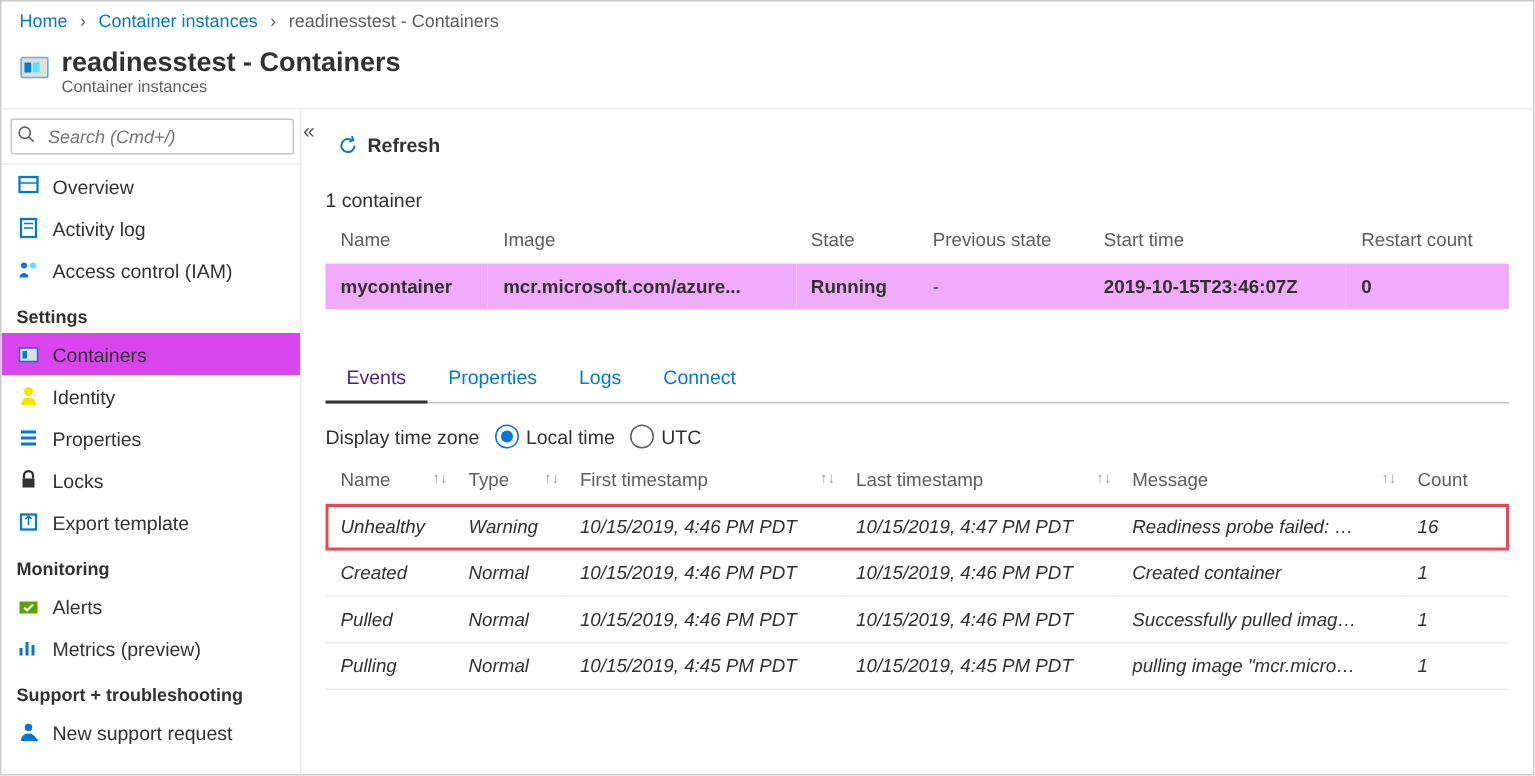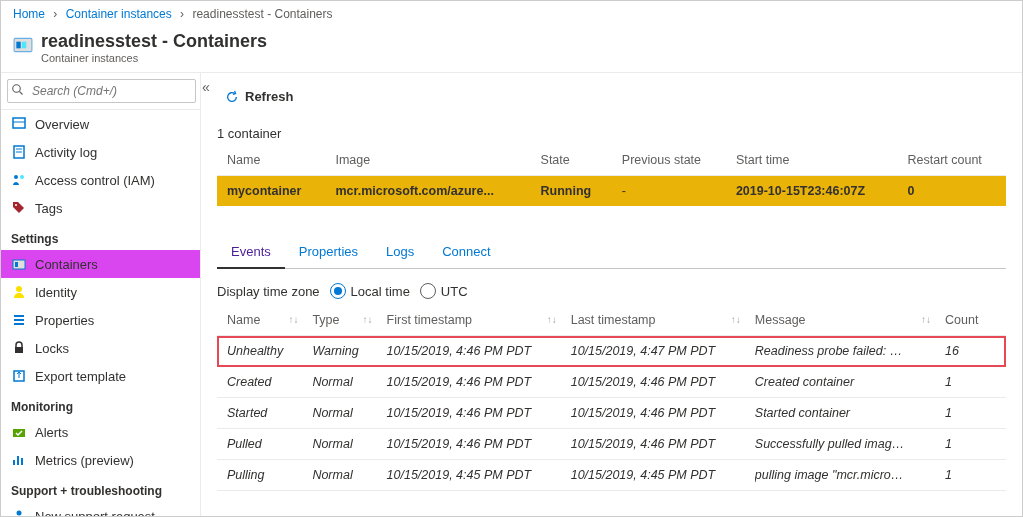--- a/index.html
+++ b/index.html
@@ -25,21 +25,21 @@
 .nav-item .icon { width: 16px; height: 16px; margin-right: 8px; flex-shrink: 0; }
 .nav-heading { font-weight: 600; padding: 10px 10px 4px 10px; font-size: 12px; }
 .content { flex: 1; padding: 12px 16px; overflow: auto; }
 .toolbar { display: flex; align-items: center; padding-bottom: 10px; font-weight: bold; }
 .toolbar-btn { display: flex; align-items: center; color: #323130; cursor: pointer; padding: 4px 8px; }
 .toolbar-btn .icon { margin-right: 6px; color: #0078d4; }
 .count-text { margin: 8px 0 4px 0; font-size: 13px; }
 table { width: 100%; border-collapse: collapse; font-size: 12.5px; }
 th { text-align: left; font-weight: 400; color: #605e5c; padding: 8px 10px; border-bottom: 1px solid #edebe9; }
 td { padding: 8px 10px; }
-.container-row td { background: #eab308; font-weight: 600; }
+.container-row td { background: #f0abfc; font-weight: 600; }
 .container-row td.normal { font-weight: 400; }
 .tabs { display: flex; border-bottom: 1px solid #c8c6c4; margin-top: 30px; }
 .tab { padding: 8px 14px; cursor: pointer; color: #0078d4; font-size: 13px; }
 .tab.active { color: #4c1d95; border-bottom: 2px solid #323130; font-weight: 400; margin-bottom: -1px; }
 .tz-row { display: flex; align-items: center; gap: 10px; padding: 14px 0 6px 0; font-size: 13px; }
 .radio { display: inline-flex; align-items: center; gap: 5px; }
 .radio .circle { width: 16px; height: 16px; border: 1px solid #605e5c; border-radius: 50%; display: inline-flex; align-items: center; justify-content: center; }
 .radio.selected .circle { border-color: #0078d4; }
 .radio.selected .dot { width: 8px; height: 8px; background: #0078d4; border-radius: 50%; }
 .events-table th { position: relative; padding-right: 20px; }
@@ -99,27 +99,20 @@
           </svg>
           <span>Activity log</span>
         </div>
         <div class="nav-item">
           <svg class="icon" viewBox="0 0 16 16">
             <circle cx="5" cy="5" r="2" fill="#0078d4"></circle>
             <circle cx="11" cy="5" r="2" fill="#50e6ff"></circle>
             <path d="M2 13c0-2 2-3 3-3s3 1 3 3" fill="#0078d4"></path>
           </svg>
           <span>Access control (IAM)</span>
-        </div>
-        <div class="nav-item">
-          <svg class="icon" viewBox="0 0 16 16">
-            <path d="M2 2h5l6 6-5 5-6-6z" fill="#a4262c"></path>
-            <circle cx="5" cy="5" r="1" fill="#fff"></circle>
-          </svg>
-          <span>Tags</span>
         </div>
         <div class="nav-heading">Settings</div>
         <div class="nav-item active">
           <svg class="icon" viewBox="0 0 16 16">
             <rect x="2" y="4" width="12" height="9" fill="#e1dfdd" stroke="#0078d4"></rect>
             <rect x="4" y="6" width="3" height="5" fill="#0078d4"></rect>
           </svg>
           <span>Containers</span>
         </div>
         <div class="nav-item">
@@ -260,30 +253,20 @@
     <td>Created</td>
     <td>Normal</td>
     <td>10/15/2019, 4:46 PM PDT</td>
     <td>10/15/2019, 4:46 PM PDT</td>
     <td>
               <div class="ellipsis">Created container</div>
             </td>
     <td>1</td>
   </tr>
           <tr class="">
-    <td>Started</td>
-    <td>Normal</td>
-    <td>10/15/2019, 4:46 PM PDT</td>
-    <td>10/15/2019, 4:46 PM PDT</td>
-    <td>
-              <div class="ellipsis">Started container</div>
-            </td>
-    <td>1</td>
-  </tr>
-          <tr class="">
     <td>Pulled</td>
     <td>Normal</td>
     <td>10/15/2019, 4:46 PM PDT</td>
     <td>10/15/2019, 4:46 PM PDT</td>
     <td>
               <div class="ellipsis">Successfully pulled image ...</div>
             </td>
     <td>1</td>
   </tr>
           <tr class="">

